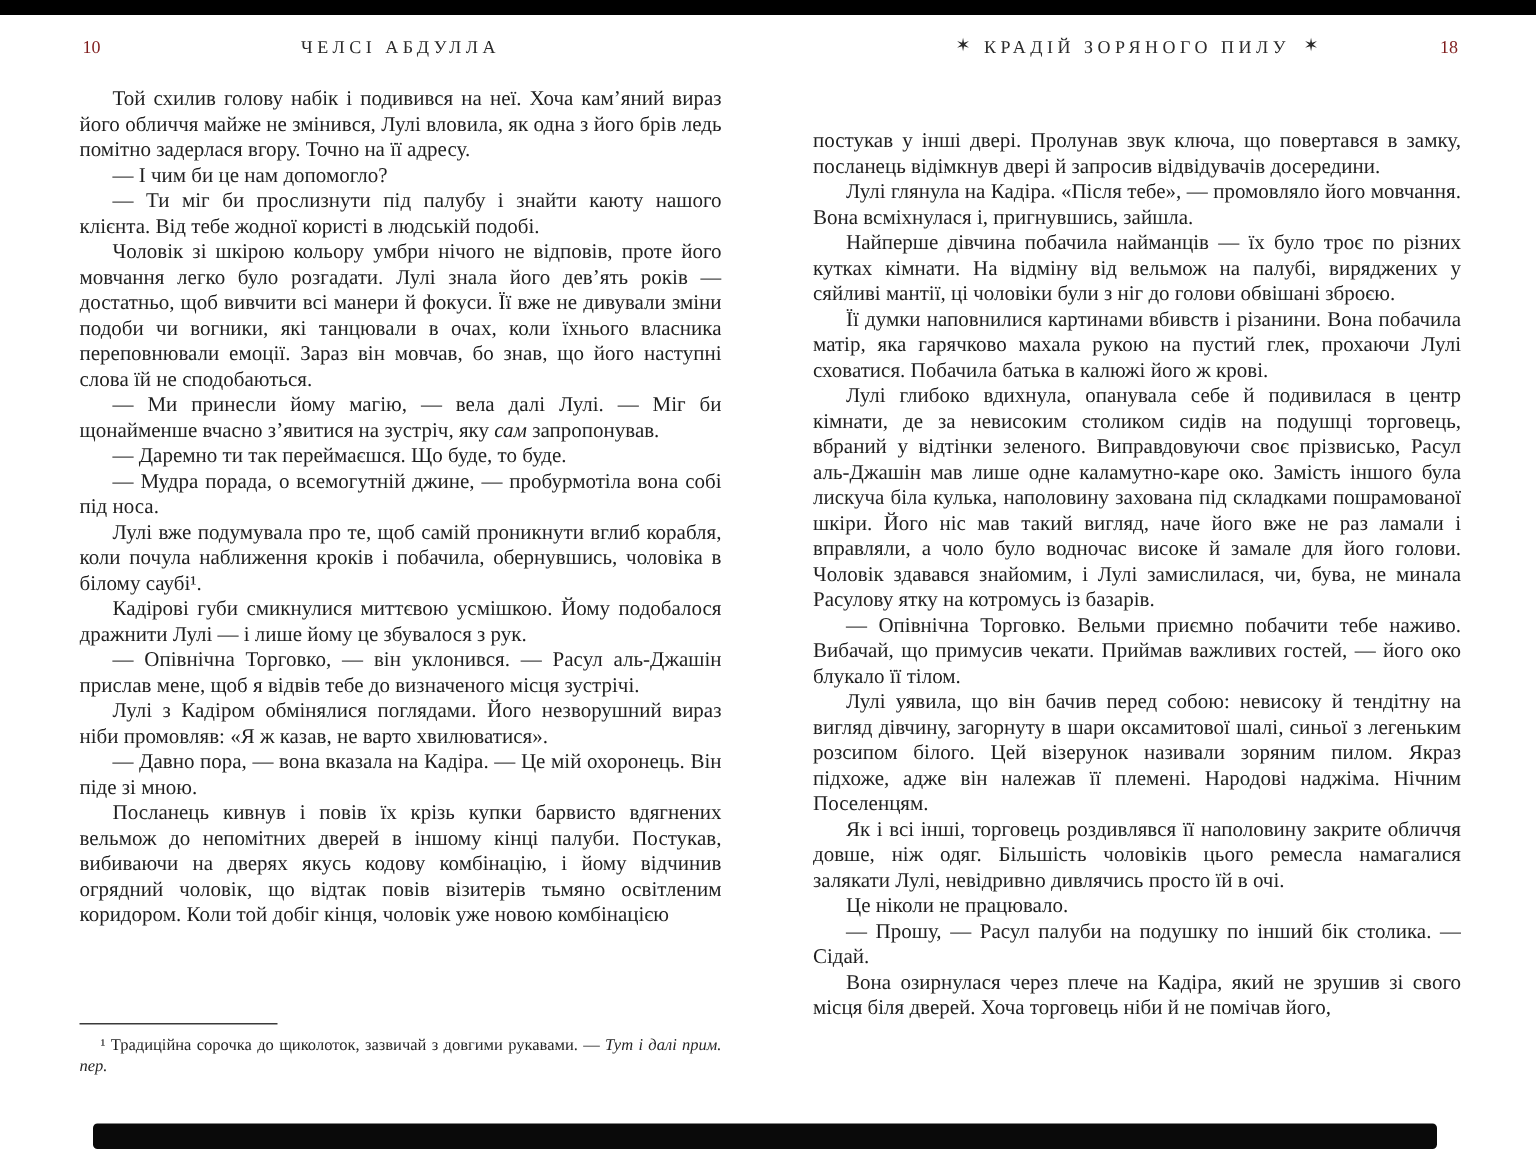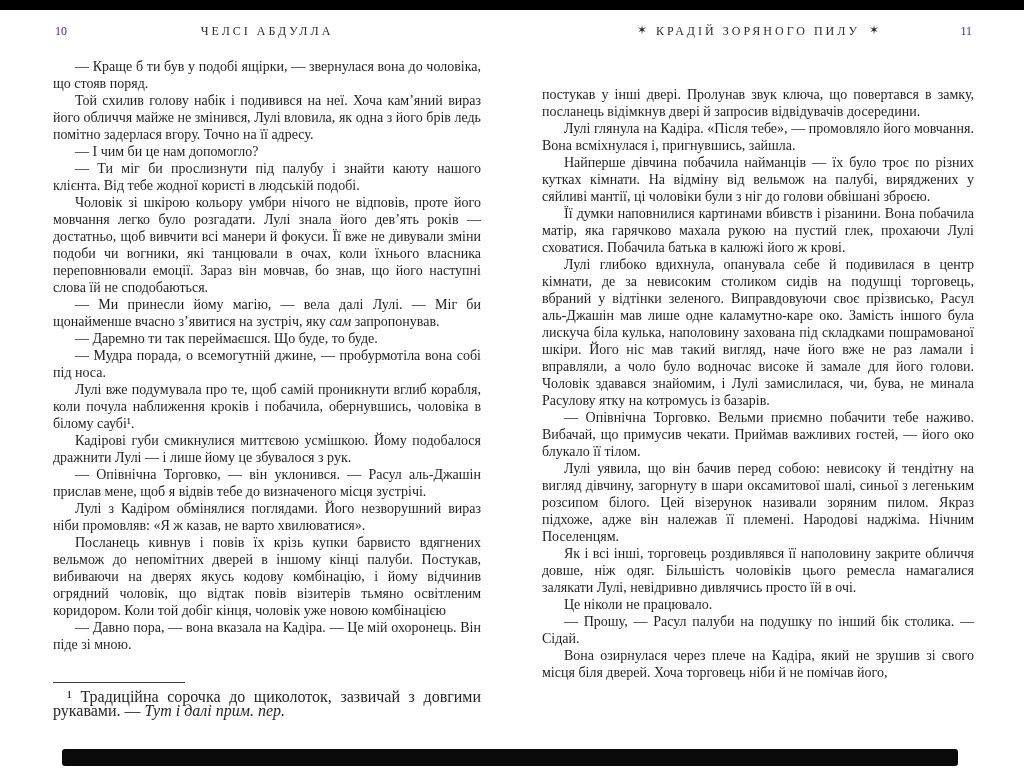--- a/index.html
+++ b/index.html
@@ -7,69 +7,68 @@
     width:1024px;height:768px;background:#ffffff;position:relative;overflow:hidden;
     font-family:"Liberation Serif","DejaVu Serif",serif;color:#1f1f1f;
   }
   .top-bar{position:absolute;top:0;left:0;width:1024px;height:10px;background:#000;}
   .bottom-bar{position:absolute;left:62px;top:749px;width:896px;height:17px;background:#0a0a0a;border-radius:3px;}
   .page{position:absolute;top:0;height:768px;}
   .page.left{left:53px;width:428px;}
   .page.right{left:542px;width:432px;}
   .pghead{position:absolute;top:24px;left:0;right:0;text-align:center;
     font-size:12px;letter-spacing:3px;color:#2b2b2b;}
-  .pnum{position:absolute;top:0;font-size:12px;letter-spacing:0;color:#4c1d95;}
+  .pnum{position:absolute;top:0;font-size:12px;letter-spacing:0;color:#7f1d1d;}
   .pnum.l{left:2px;}
   .pnum.r{right:2px;}
   .star{letter-spacing:0;margin:0 9px;font-size:12px;position:relative;top:-1px;}
   .pgbody{position:absolute;top:58px;left:0;right:0;max-height:618px;overflow:hidden;
     font-size:14px;line-height:17px;text-align:justify;hyphens:auto;}
   .page.right .pgbody{max-height:660px;margin-top:28px;}
   .pgbody p{margin:0;text-indent:22px;}
   .pgbody p.noindent{text-indent:0;}
   .footnote-block{position:absolute;top:682px;left:0;right:0;}
   .footnote-rule{width:132px;border-top:1px solid #3a3a3a;margin:0 0 7px 0;}
-  .footnote{font-size:16px;line-height:14px;text-align:justify;text-indent:14px;margin:0;color:#242424;}
+  .footnote{font-size:11px;line-height:14px;text-align:justify;text-indent:14px;margin:0;color:#242424;}
 </style>
 </head>
 <body>
 
 <div class="top-bar"></div>
 
 <div class="page left">
   <div class="pghead">
     <span class="pnum l">10</span>
     <span>ЧЕЛСІ АБДУЛЛА</span>
   </div>
   <div class="pgbody">
-      <p>— Краще б ти був у подобі ящірки, — звернулася вона до чоловіка, що стояв поряд.</p>
       <p>Той схилив голову набік і подивився на неї. Хоча кам’яний вираз його обличчя майже не змінився, Лулі вловила, як одна з його брів ледь помітно задерлася вгору. Точно на її адресу.</p>
       <p>— І чим би це нам допомогло?</p>
       <p>— Ти міг би прослизнути під палубу і знайти каюту нашого клієнта. Від тебе жодної користі в людській подобі.</p>
       <p>Чоловік зі шкірою кольору умбри нічого не відповів, проте його мовчання легко було розгадати. Лулі знала його дев’ять років — достатньо, щоб вивчити всі манери й фокуси. Її вже не дивували зміни подоби чи вогники, які танцювали в очах, коли їхнього власника переповнювали емоції. Зараз він мовчав, бо знав, що його наступні слова їй не сподобаються.</p>
       <p>— Ми принесли йому магію, — вела далі Лулі. — Міг би щонайменше вчасно з’явитися на зустріч, яку <i>сам</i> запропонував.</p>
       <p>— Даремно ти так переймаєшся. Що буде, то буде.</p>
       <p>— Мудра порада, о всемогутній джине, — пробурмотіла вона собі під носа.</p>
       <p>Лулі вже подумувала про те, щоб самій проникнути вглиб корабля, коли почула наближення кроків і побачила, обернувшись, чоловіка в білому саубі¹.</p>
       <p>Кадірові губи смикнулися миттєвою усмішкою. Йому подобалося дражнити Лулі — і лише йому це збувалося з рук.</p>
       <p>— Опівнічна Торговко, — він уклонився. — Расул аль-Джашін прислав мене, щоб я відвів тебе до визначеного місця зустрічі.</p>
       <p>Лулі з Кадіром обмінялися поглядами. Його незворушний вираз ніби промовляв: «Я ж казав, не варто хвилюватися».</p>
+      <p>— Давно пора, — вона вказала на Кадіра. — Це мій охоронець. Він піде зі мною.</p>
       <p>Посланець кивнув і повів їх крізь купки барвисто вдягнених вельмож до непомітних дверей в іншому кінці палуби. Постукав, вибиваючи на дверях якусь кодову комбінацію, і йому відчинив огрядний чоловік, що відтак повів візитерів тьмяно освітленим коридором. Коли той добіг кінця, чоловік уже новою комбінацією</p>
-      <p>— Давно пора, — вона вказала на Кадіра. — Це мій охоронець. Він піде зі мною.</p>
     </div>
   <div class="footnote-block">
     <div class="footnote-rule"></div>
     <p class="footnote">¹ Традиційна сорочка до щиколоток, зазвичай з довгими рукавами. — <i>Тут і далі прим. пер.</i></p>
   </div>
 </div>
 
 <div class="page right">
   <div class="pghead">
     <span class="star">✶</span><span>КРАДІЙ ЗОРЯНОГО ПИЛУ</span><span class="star">✶</span>
-    <span class="pnum r">11</span>
+    <span class="pnum r">18</span>
   </div>
   <div class="pgbody">
       <p class="noindent">постукав у інші двері. Пролунав звук ключа, що повертався в замку, посланець відімкнув двері й запросив відвідувачів досередини.</p>
       <p>Лулі глянула на Кадіра. «Після тебе», — промовляло його мовчання. Вона всміхнулася і, пригнувшись, зайшла.</p>
       <p>Найперше дівчина побачила найманців — їх було троє по різних кутках кімнати. На відміну від вельмож на палубі, виряджених у сяйливі мантії, ці чоловіки були з ніг до голови обвішані зброєю.</p>
       <p>Її думки наповнилися картинами вбивств і різанини. Вона побачила матір, яка гарячково махала рукою на пустий глек, прохаючи Лулі сховатися. Побачила батька в калюжі його ж крові.</p>
       <p>Лулі глибоко вдихнула, опанувала себе й подивилася в центр кімнати, де за невисоким столиком сидів на подушці торговець, вбраний у відтінки зеленого. Виправдовуючи своє прізвисько, Расул аль-Джашін мав лише одне каламутно-каре око. Замість іншого була лискуча біла кулька, наполовину захована під складками пошрамованої шкіри. Його ніс мав такий вигляд, наче його вже не раз ламали і вправляли, а чоло було водночас високе й замале для його голови. Чоловік здавався знайомим, і Лулі замислилася, чи, бува, не минала Расулову ятку на котромусь із базарів.</p>
       <p>— Опівнічна Торговко. Вельми приємно побачити тебе наживо. Вибачай, що примусив чекати. Приймав важливих гостей, — його око блукало її тілом.</p>
       <p>Лулі уявила, що він бачив перед собою: невисоку й тендітну на вигляд дівчину, загорнуту в шари оксамитової шалі, синьої з легеньким розсипом білого. Цей візерунок називали зоряним пилом. Якраз підхоже, адже він належав її племені. Народові наджіма. Нічним Поселенцям.</p>
       <p>Як і всі інші, торговець роздивлявся її наполовину закрите обличчя довше, ніж одяг. Більшість чоловіків цього ремесла намагалися залякати Лулі, невідривно дивлячись просто їй в очі.</p>

